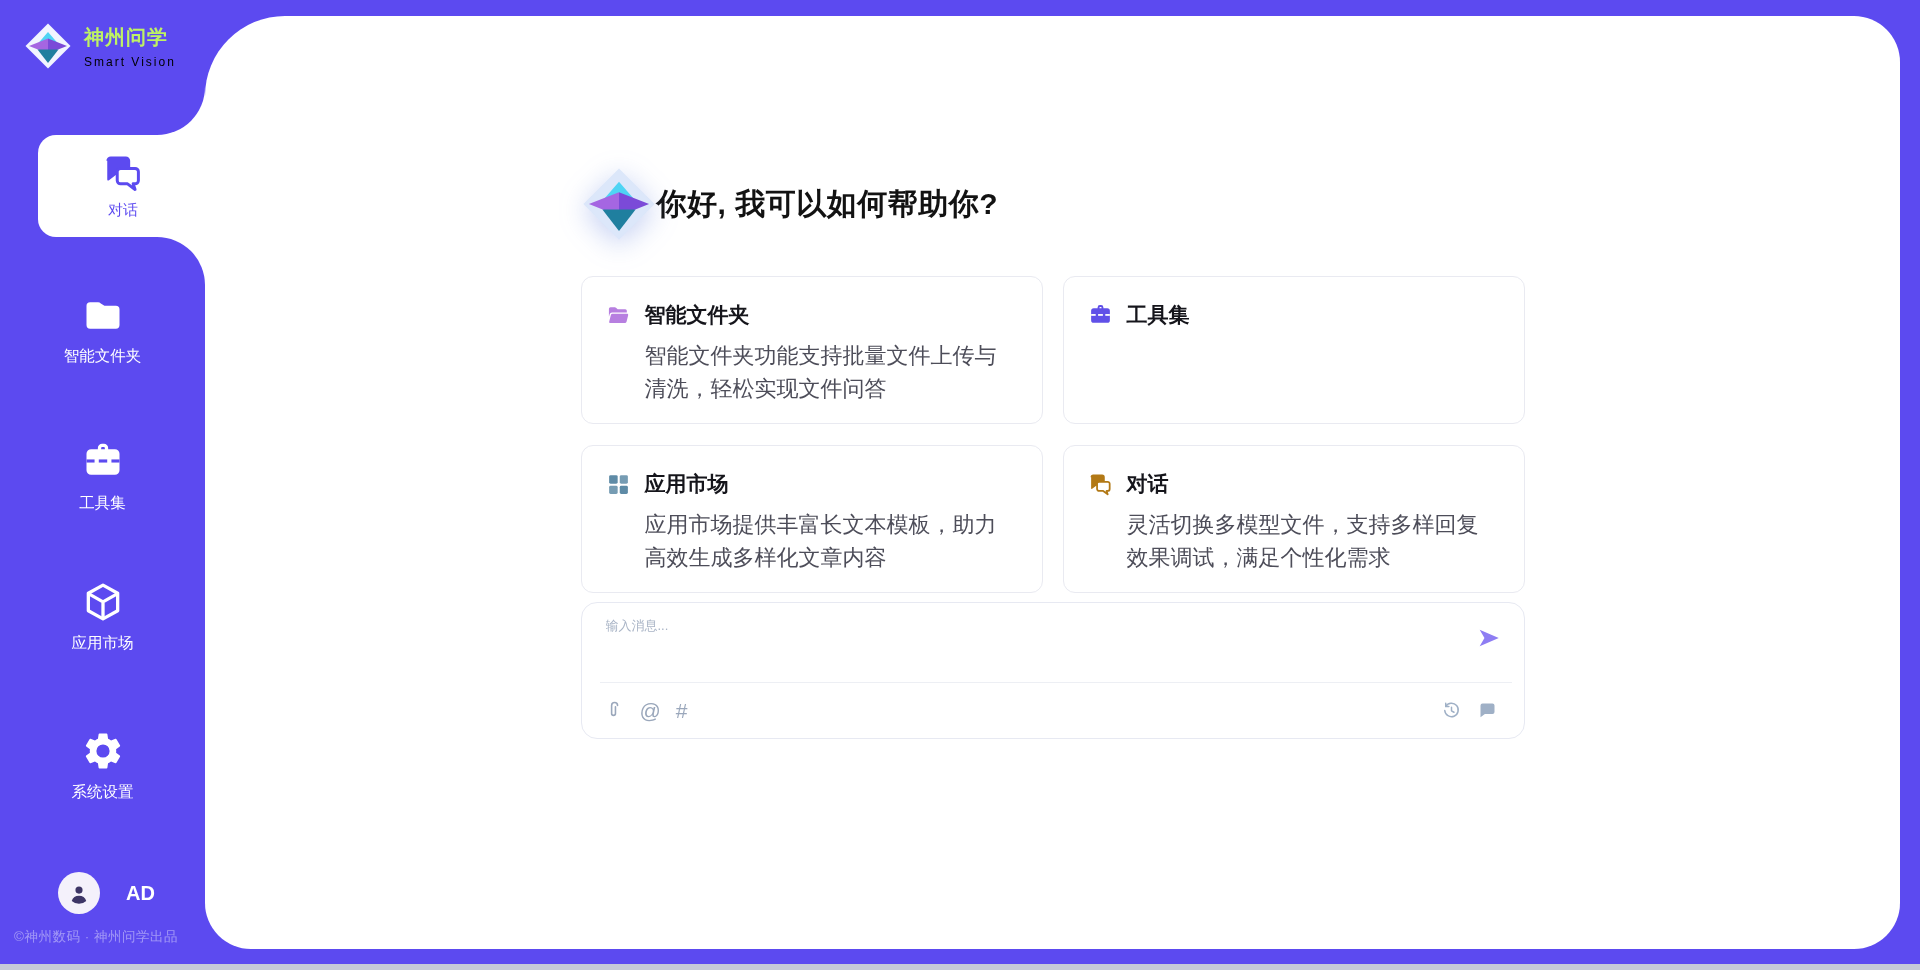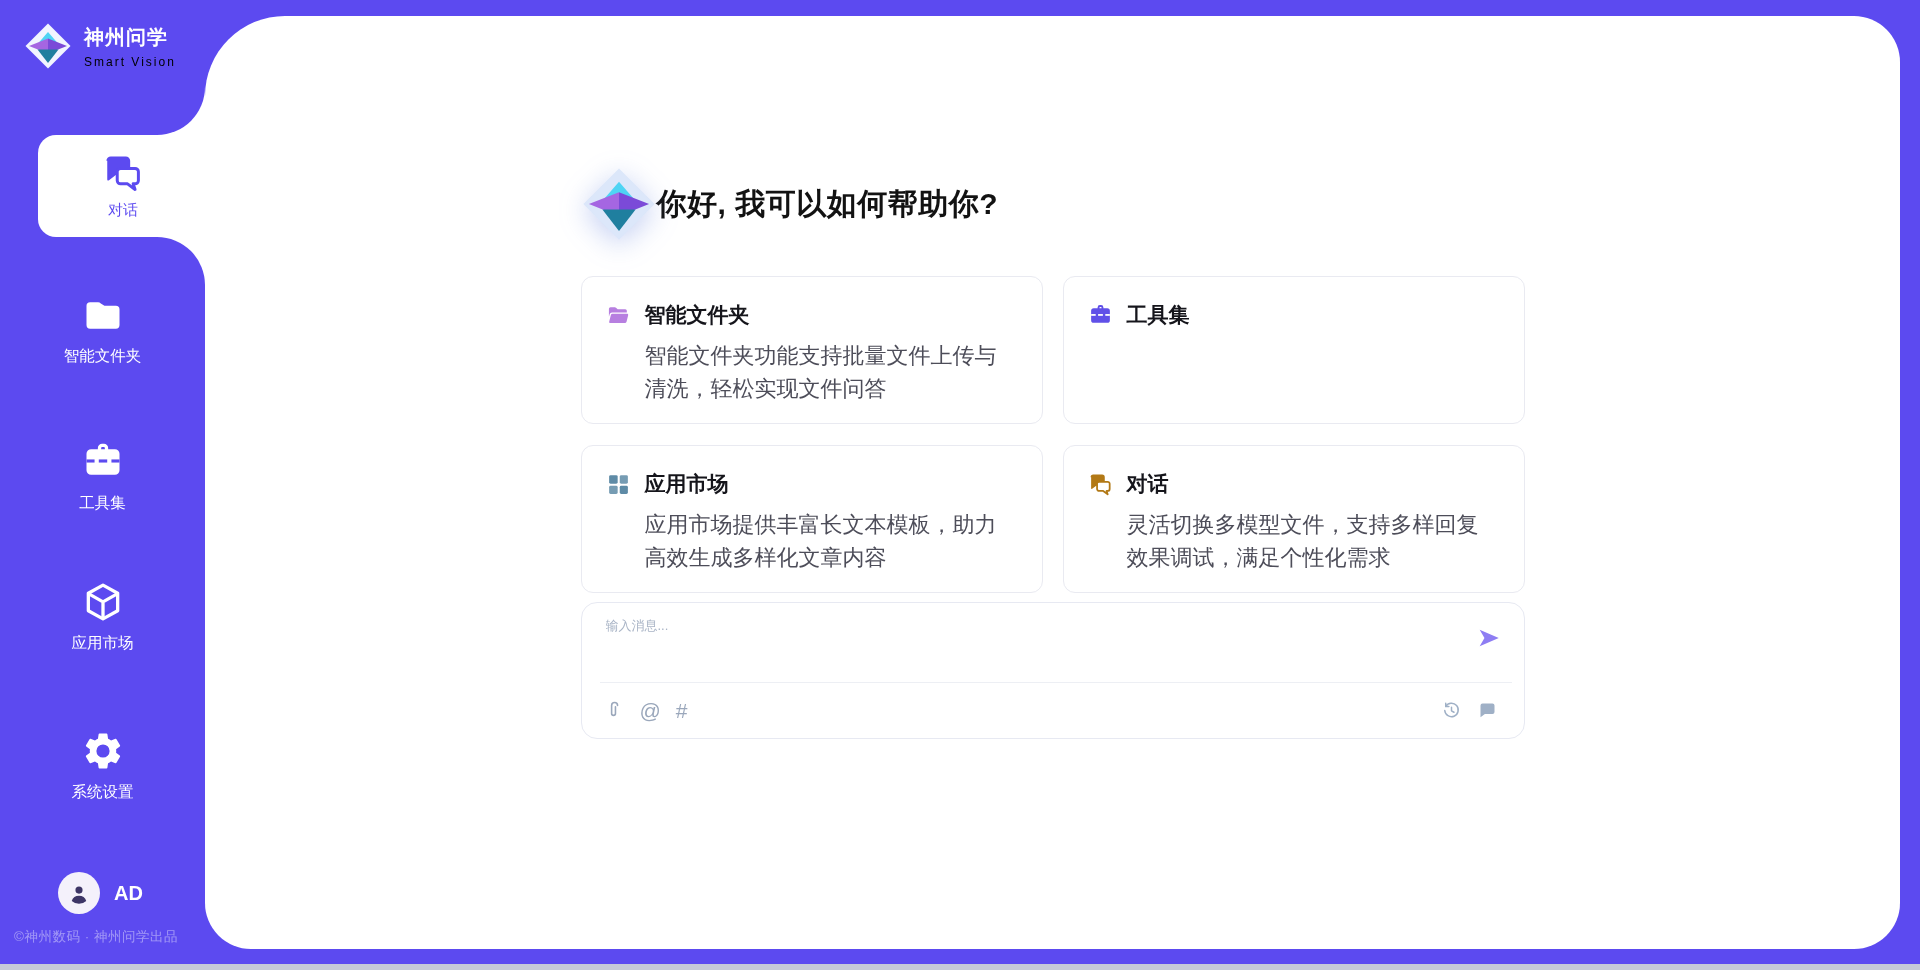--- a/index.html
+++ b/index.html
@@ -7,39 +7,39 @@
     --panel:#ffffff;
   }
   *{box-sizing:border-box;margin:0;padding:0;font-family:"Liberation Sans","DejaVu Sans",sans-serif;}
   html,body{width:1920px;height:970px;overflow:hidden;}
   body{position:relative;background:var(--purple);}
 
   
   .sidebar{position:absolute;left:0;top:0;width:205px;height:100%;background:var(--purple);z-index:2;}
   .brand{position:absolute;left:24px;top:22px;display:flex;align-items:center;gap:12px;}
   .brand .gem{width:48px;height:48px;--outer:#f1f5ff;}
-  .brand-name{color:#ffffff;font-size:20px;font-weight:700;letter-spacing:1px;}
+  .brand-name{color:#bef264;font-size:20px;font-weight:700;letter-spacing:1px;}
   .brand-sub{color:#000000;font-size:12px;letter-spacing:2px;margin-top:4px;}
 
   .nav-tab{position:absolute;left:38px;top:135px;width:170px;height:102px;background:var(--panel);
     border-radius:18px 0 0 18px;display:flex;flex-direction:column;align-items:center;justify-content:center;gap:7px;cursor:pointer;z-index:3;}
   .nav-tab .icn{width:42px;height:42px;color:var(--purple);}
   .nav-tab .lbl{color:var(--purple);font-size:15px;}
   .scoop{position:absolute;right:0;width:48px;height:48px;background:var(--panel);z-index:2;}
   .scoop.top{top:87px;}
   .scoop.top::before{content:"";position:absolute;inset:0;background:var(--purple);border-bottom-right-radius:48px;}
   .scoop.bot{top:237px;}
   .scoop.bot::before{content:"";position:absolute;inset:0;background:var(--purple);border-top-right-radius:48px;}
 
   .nav-item{position:absolute;left:0;width:205px;display:flex;flex-direction:column;align-items:center;gap:9px;cursor:pointer;}
   .nav-item .icn{width:44px;height:44px;color:#fff;}
   .nav-item .lbl{color:#fff;font-size:15.5px;}
   .ni-1{top:293px;} .ni-2{top:440px;} .ni-3{top:580px;} .ni-4{top:729px;text-align:right;}
 
-  .user{position:absolute;left:58px;top:872px;display:flex;align-items:center;gap:14px;cursor:pointer;}
+  .user{position:absolute;left:58px;top:872px;display:flex;align-items:center;gap:26px;cursor:pointer;}
   .avatar{width:42px;height:42px;border-radius:50%;background:#f4f1fb;display:flex;align-items:center;justify-content:center;}
   .avatar svg{width:26px;height:26px;}
   .user .name{color:#fff;font-size:20px;font-weight:600;}
   .copyright{position:absolute;left:14px;top:928px;color:rgba(255,255,255,.42);font-size:13.5px;letter-spacing:.5px;white-space:nowrap;}
 
   
   .panel{position:absolute;left:205px;top:16px;right:20px;bottom:21px;background:var(--panel);
     border-radius:80px 46px 46px 46px;overflow:hidden;z-index:1;}
   .content{width:944px;margin:0 auto;}
 

